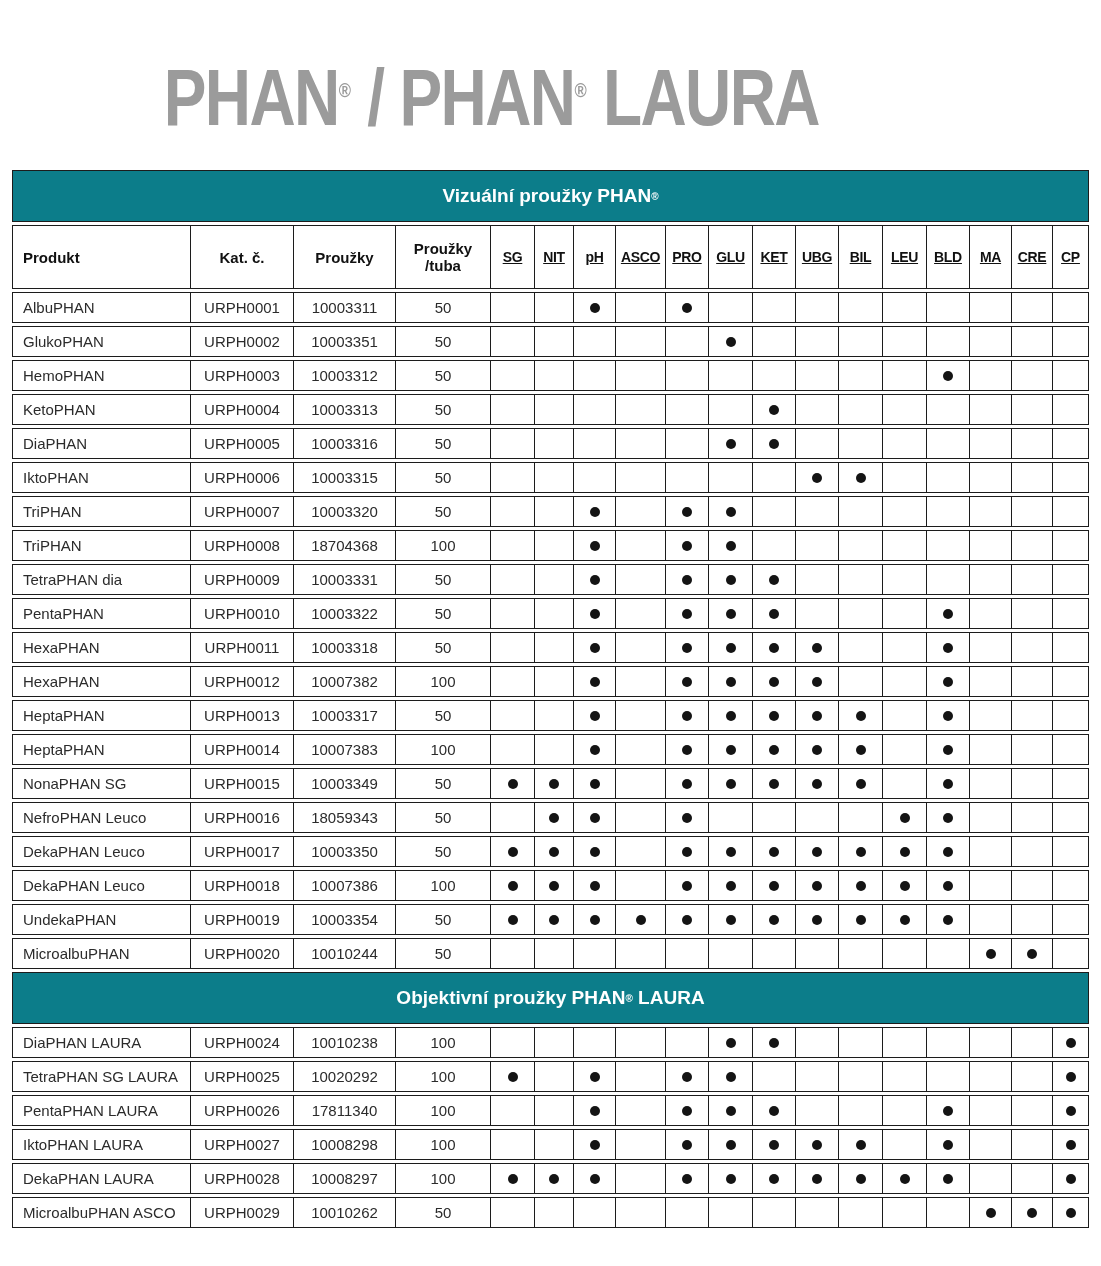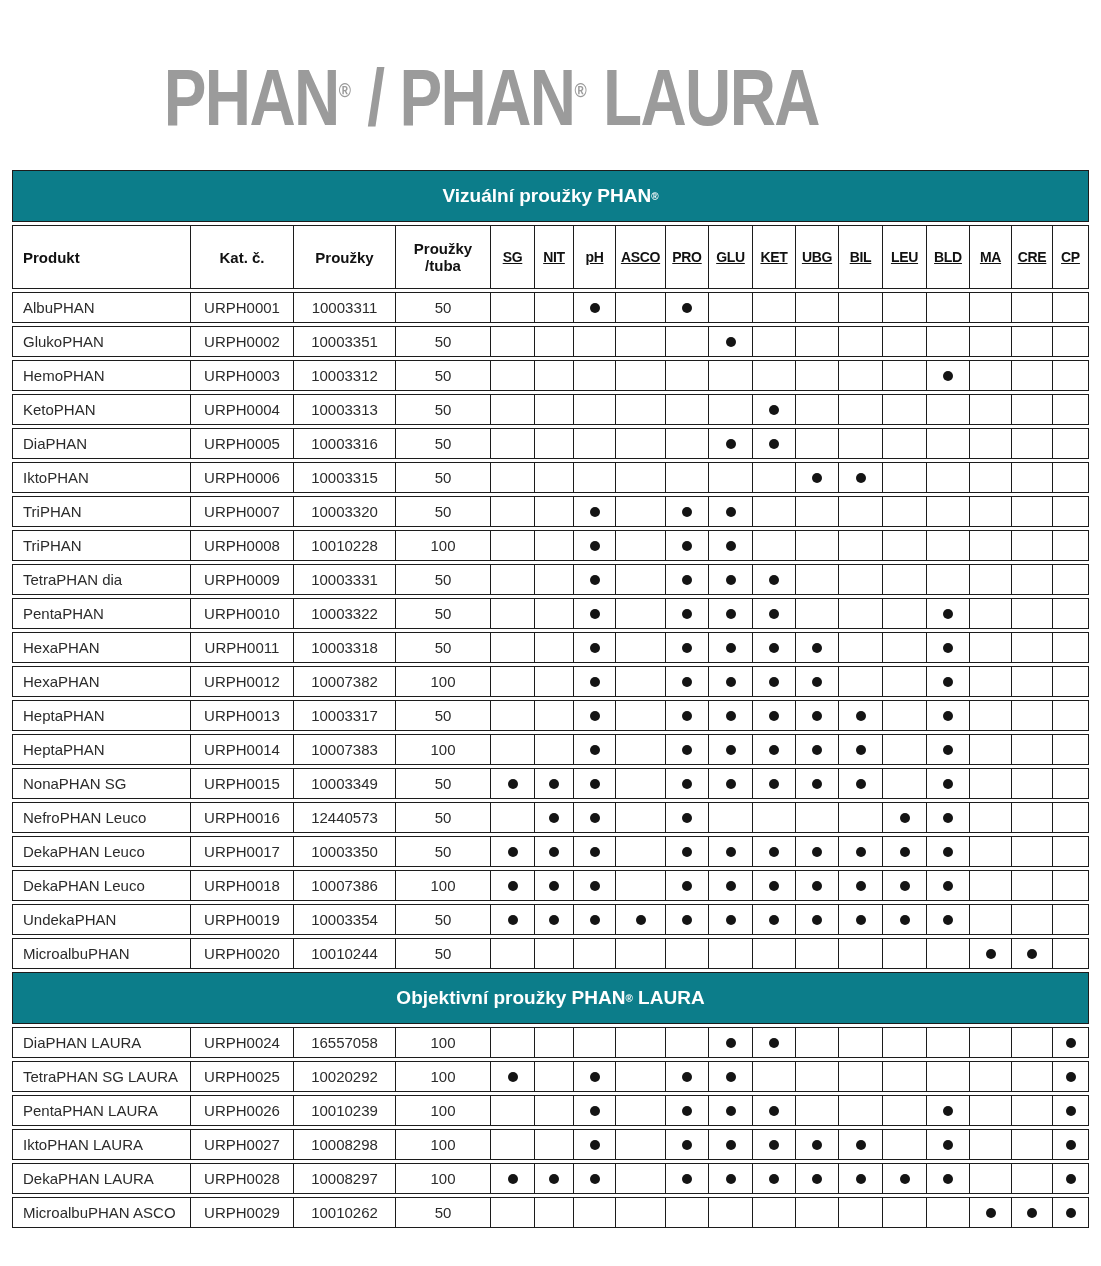--- a/index.html
+++ b/index.html
@@ -258,21 +258,21 @@
       <div class="t-cell"></div>
       <div class="t-cell"></div>
       <div class="t-cell"></div>
       <div class="t-cell"></div>
       <div class="t-cell"></div>
       <div class="t-cell"></div>
     </div>
     <div class="t-row">
       <div class="t-cell">TriPHAN</div>
       <div class="t-cell">URPH0008</div>
-      <div class="t-cell">10010228</div>
+      <div class="t-cell">18704368</div>
       <div class="t-cell">100</div>
       <div class="t-cell"></div>
       <div class="t-cell"></div>
       <div class="t-cell">
         <span class="dot"></span>
       </div>
       <div class="t-cell"></div>
       <div class="t-cell">
         <span class="dot"></span>
       </div>
@@ -512,21 +512,21 @@
       <div class="t-cell">
         <span class="dot"></span>
       </div>
       <div class="t-cell"></div>
       <div class="t-cell"></div>
       <div class="t-cell"></div>
     </div>
     <div class="t-row">
       <div class="t-cell">NefroPHAN Leuco</div>
       <div class="t-cell">URPH0016</div>
-      <div class="t-cell">12440573</div>
+      <div class="t-cell">18059343</div>
       <div class="t-cell">50</div>
       <div class="t-cell"></div>
       <div class="t-cell">
         <span class="dot"></span>
       </div>
       <div class="t-cell">
         <span class="dot"></span>
       </div>
       <div class="t-cell"></div>
       <div class="t-cell">
@@ -689,21 +689,21 @@
       </div>
       <div class="t-cell">
         <span class="dot"></span>
       </div>
       <div class="t-cell"></div>
     </div>
     <div class="band"><span>Objektivní proužky PHAN</span><sup>®</sup><span> LAURA</span></div>
     <div class="t-row">
       <div class="t-cell">DiaPHAN LAURA</div>
       <div class="t-cell">URPH0024</div>
-      <div class="t-cell">16557058</div>
+      <div class="t-cell">10010238</div>
       <div class="t-cell">100</div>
       <div class="t-cell"></div>
       <div class="t-cell"></div>
       <div class="t-cell"></div>
       <div class="t-cell"></div>
       <div class="t-cell"></div>
       <div class="t-cell">
         <span class="dot"></span>
       </div>
       <div class="t-cell">
@@ -745,21 +745,21 @@
       <div class="t-cell"></div>
       <div class="t-cell"></div>
       <div class="t-cell"></div>
       <div class="t-cell">
         <span class="dot"></span>
       </div>
     </div>
     <div class="t-row">
       <div class="t-cell">PentaPHAN LAURA</div>
       <div class="t-cell">URPH0026</div>
-      <div class="t-cell">10010239</div>
+      <div class="t-cell">17811340</div>
       <div class="t-cell">100</div>
       <div class="t-cell"></div>
       <div class="t-cell"></div>
       <div class="t-cell">
         <span class="dot"></span>
       </div>
       <div class="t-cell"></div>
       <div class="t-cell">
         <span class="dot"></span>
       </div>

